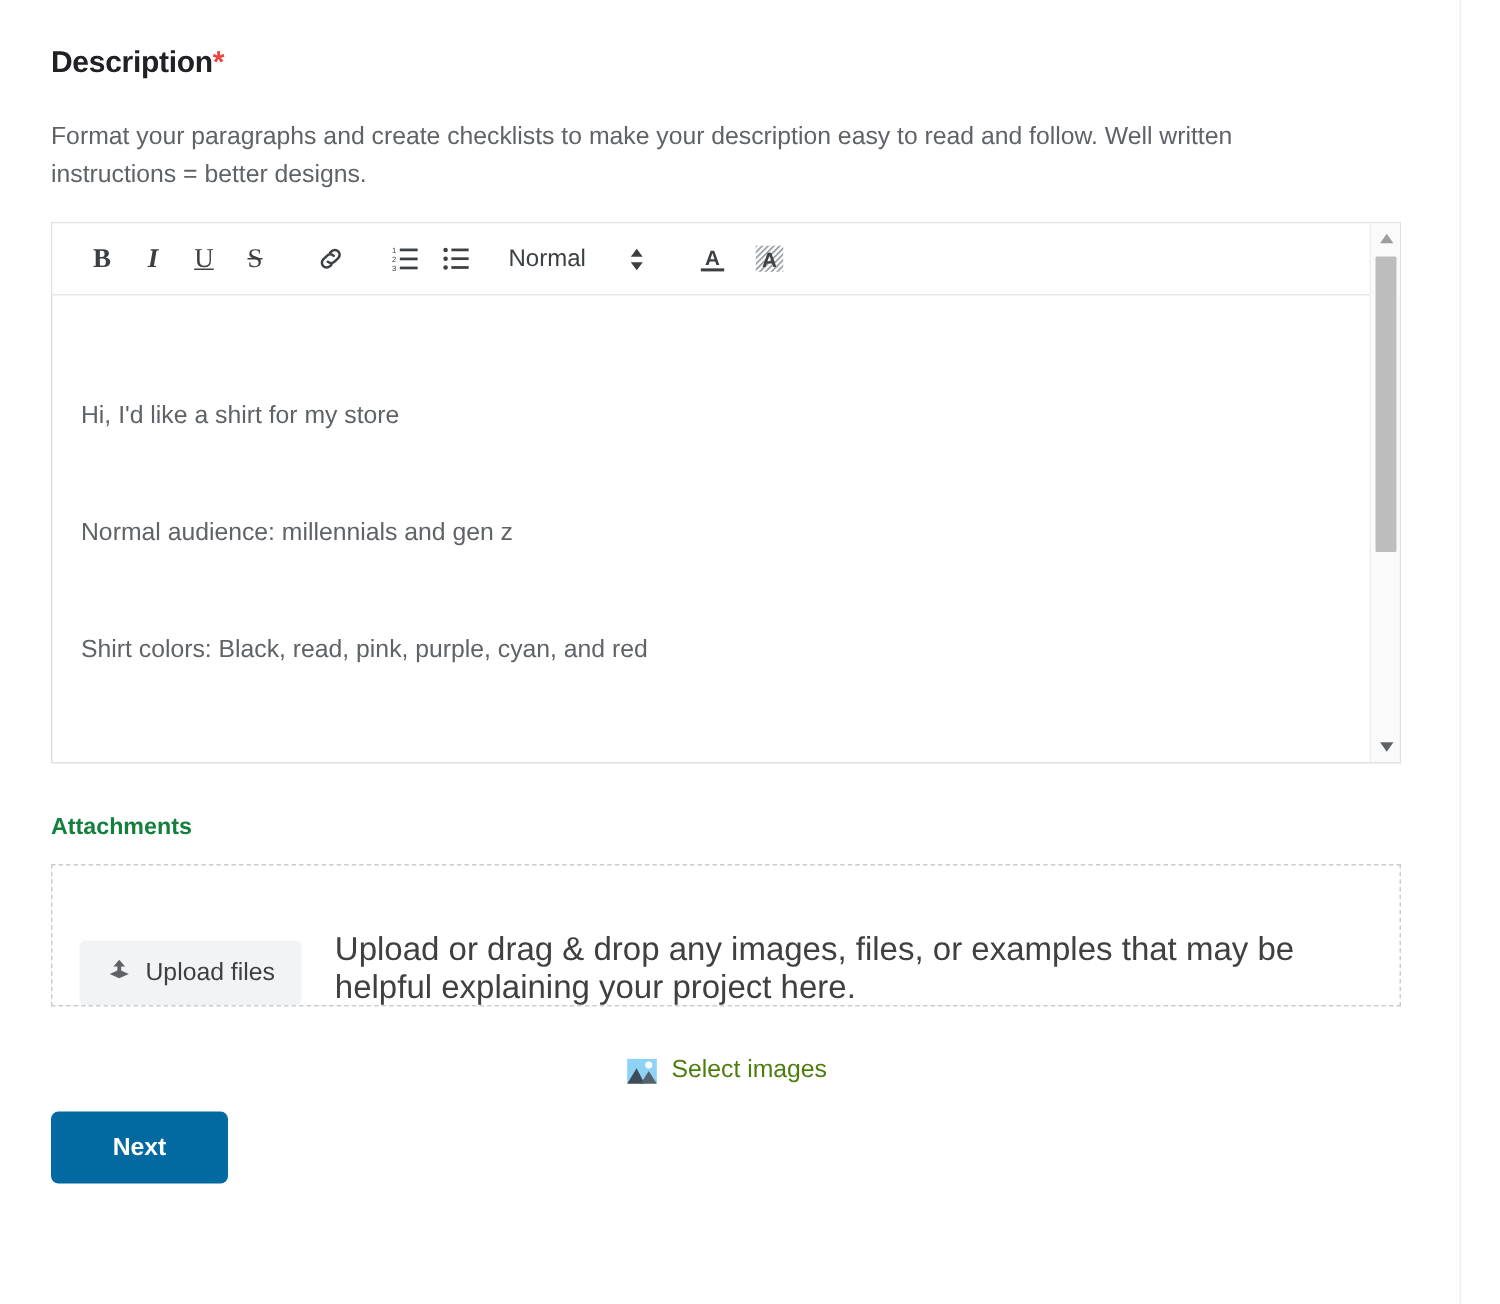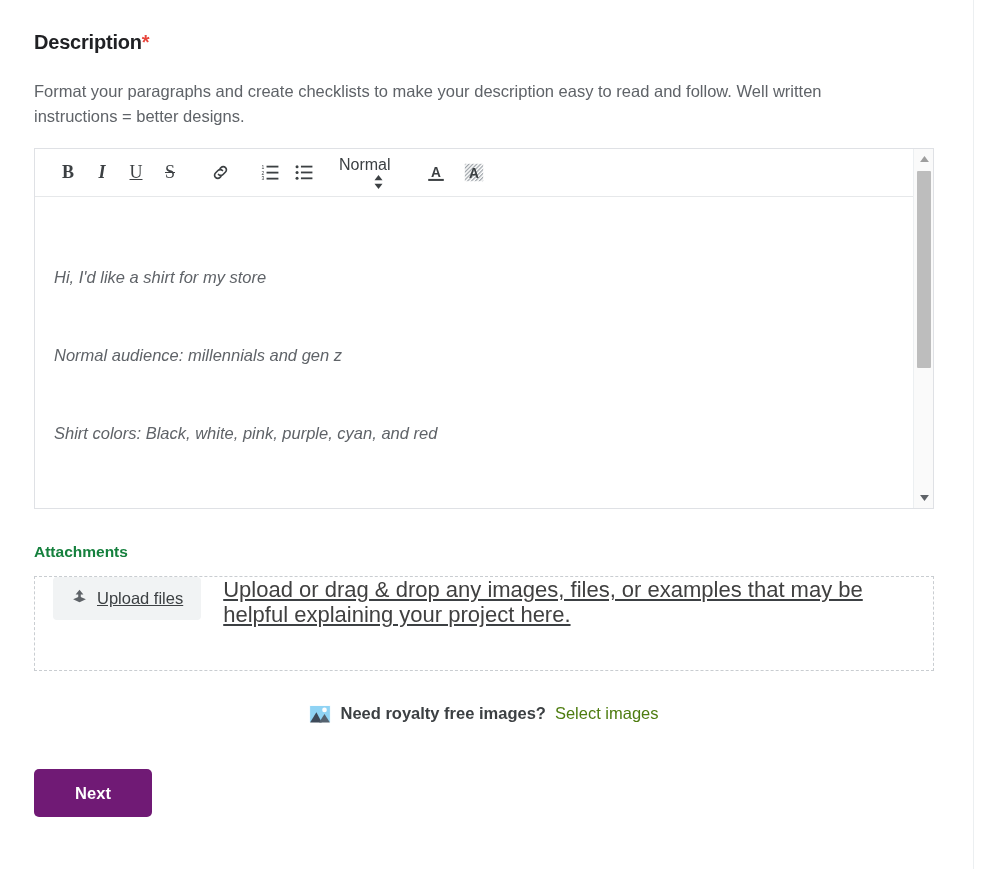--- a/index.html
+++ b/index.html
@@ -90,21 +90,20 @@
   .tb-btn.ital  { font-style: italic; font-family: "Liberation Serif", serif; font-size: 18px; font-weight: 600;}
   .tb-btn.under { text-decoration: underline; font-family: "Liberation Serif", serif; font-size: 18px; }
   .tb-btn.strike{ text-decoration: line-through; font-family: "Liberation Serif", serif; font-size: 18px;}
   .tb-gap { width: 16px; }
 
   .tb-select {
     display: flex;
     align-items: center;
     margin-left: 18px;
     cursor: pointer;
-    flex-direction: column;
   }
   .tb-select-label {
     font-size: 16px;
     color: #3c4043;
   }
   .tb-select-arrows {
     margin-left: 28px;
     display: flex;
     flex-direction: column;
     align-items: center;
@@ -122,21 +121,20 @@
   }
   .tb-color.second { margin-left: 8px; }
 
   .editor-body {
     position: absolute;
     top: 49px;
     left: 0;
     right: 0;
     bottom: 0;
     overflow: hidden;
-    font-style: italic;
   }
   .editor-text {
     padding: 14px 40px 0 19px;
     font-size: 16.5px;
     line-height: 26px;
     color: #5f6368;
     white-space: pre-wrap;
   }
   .editor-text .blank { height: 26px; }
 
@@ -176,23 +174,22 @@
     font-weight: bold;
     color: #15803d;
     margin: 34px 0 0 0;
   }
   .dropzone {
     margin-top: 15px;
     width: 900px;
     height: 95px;
     border: 1px dashed #c9cdd1;
     display: flex;
-    align-items: flex-start;
+    align-items: flex-end;
     padding-left: 18px;
-    text-decoration: underline;
   }
   .upload-btn {
     background: #f1f3f4;
     border: none;
     border-radius: 4px;
     height: 43px;
     padding: 0 18px;
     display: flex;
     align-items: center;
     gap: 9px;
@@ -227,24 +224,24 @@
     font-weight: bold;
     color: #3c4043;
   }
   .royalty-link {
     color: #4d7c0f;
     cursor: pointer;
   }
 
   
   .next-btn {
-    margin-top: 46px;
+    margin-top: 18px;
     width: 118px;
     height: 48px;
-    background: #701a75;
+    background: #0369a1;
     color: #ffffff;
     border: none;
     border-radius: 5px;
     font-size: 16.5px;
     font-weight: bold;
     cursor: pointer;
     font-family: "Liberation Sans", sans-serif;
   }
 </style>
 </head>
@@ -328,21 +325,21 @@
           <rect x="2" y="2.5" width="20" height="19" fill="url(#hatch)"></rect>
           <text x="12" y="18" font-size="15" font-weight="bold" text-anchor="middle" fill="#3c4043" font-family="Liberation Sans, sans-serif">A</text>
         </svg>
       </div>
     </div>
 
     <div class="editor-body">
       <div class="editor-text">
         <div>Hi, I'd like a shirt for my store</div>
         <div>Normal audience: millennials and gen z</div>
-        <div>Shirt colors: Black, white, pink, purple, cyan, and red</div>
+        <div>Shirt colors: Black, read, pink, purple, cyan, and red</div>
         <div class="blank"></div>
         
         
         
         
         
         
         
         
       </div>
@@ -382,20 +379,19 @@
   
   <div class="royalty">
     <span>
       <svg class="royalty-icon" viewBox="0 0 24 20">
         <rect x="0.5" y="0.5" width="23" height="19" fill="#8fd3f4" stroke="#ffffff" stroke-width="1"></rect>
         <circle cx="17" cy="5.5" r="2.6" fill="#fdfdfd"></circle>
         <polygon points="1,19.5 8,8 14,19.5" fill="#3e4a59"></polygon>
         <polygon points="11,19.5 17,10 23,19.5" fill="#55626f"></polygon>
       </svg>
     </span>
-    <span class="royalty-label">Need royalty free images?</span>
     <span class="royalty-link">Select images</span>
   </div>
 
   
   <button class="next-btn">Next</button>
 
 </div>
 
 </body></html>

